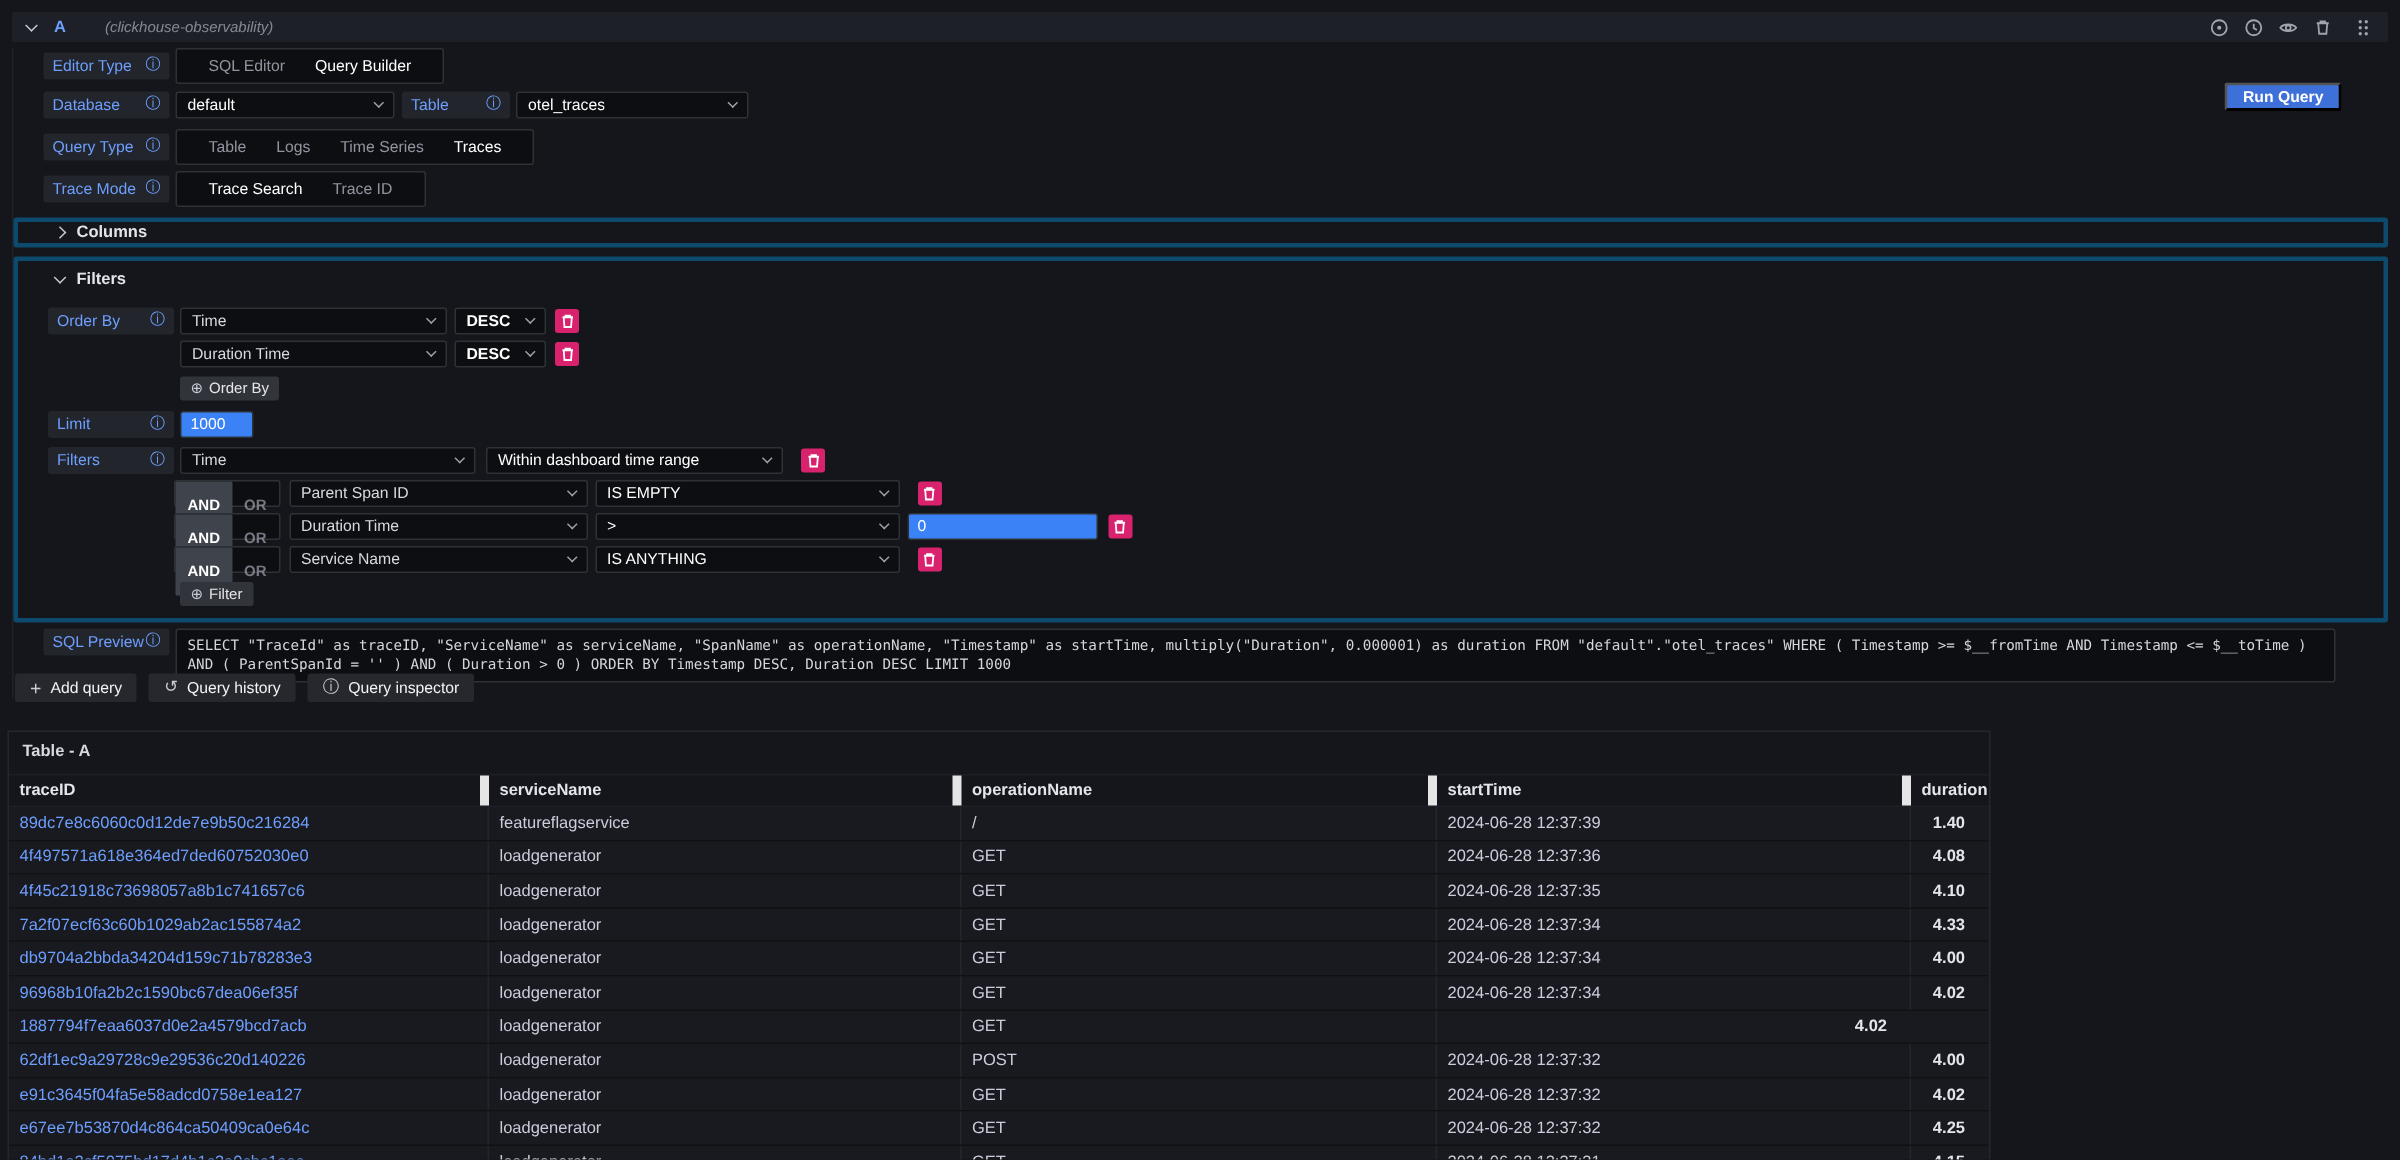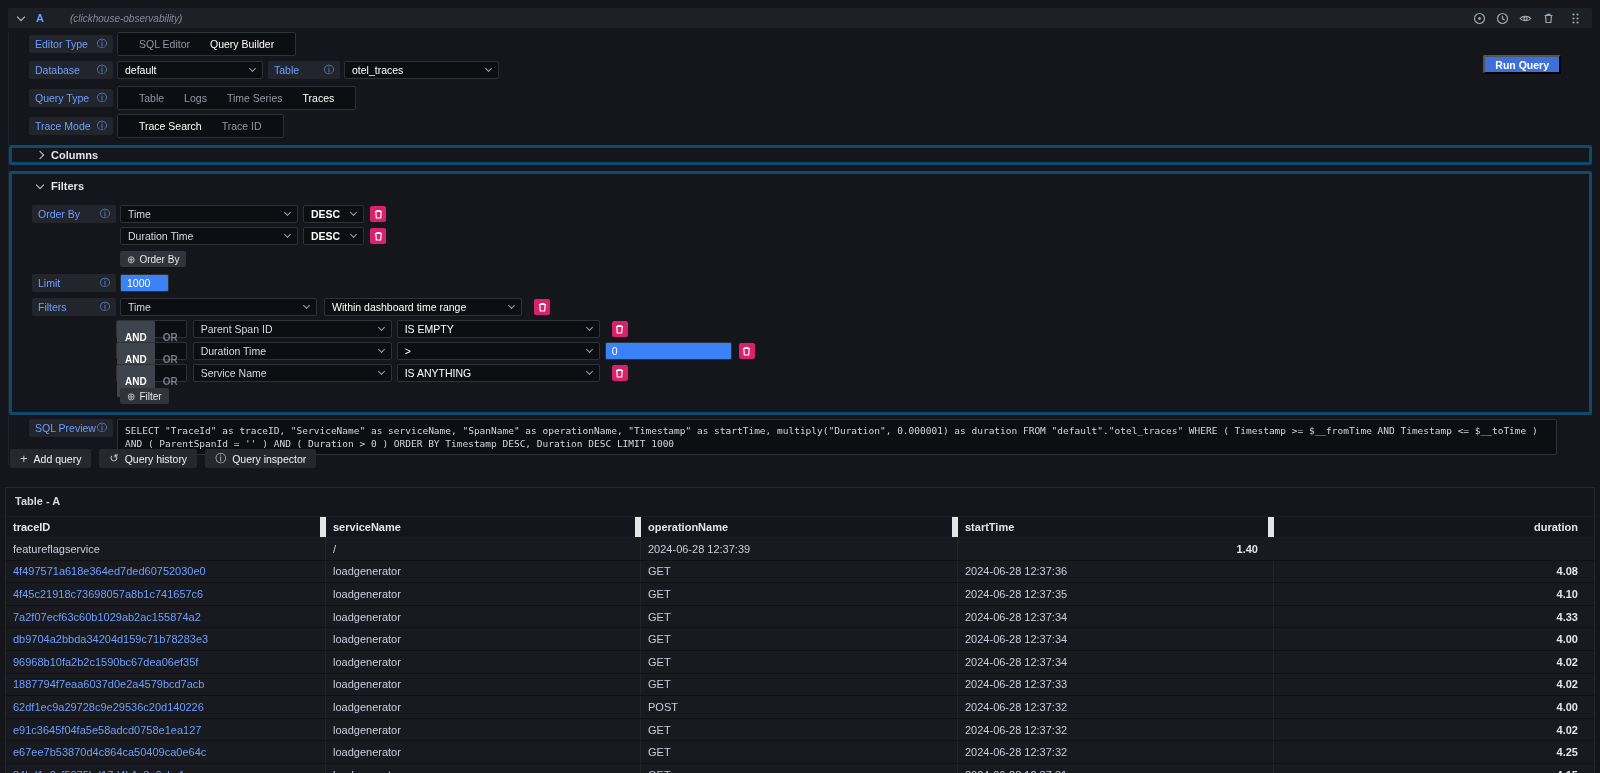--- a/index.html
+++ b/index.html
@@ -71,21 +71,21 @@
     color:#d5d6dc; word-break:break-all; white-space:pre-wrap; }
 
   
   #footer-btns { position:absolute; left:10px; top:449px; display:flex; gap:8px; }
   .btn-sec { height:19px; background:#26282e; border-radius:2px; color:#f2f3f5;
     font-size:10.5px; font-weight:500; display:inline-flex; align-items:center; gap:6px;
     padding:0 10px; cursor:pointer; }
   .btn-sec .ic { color:#c9cbd2; font-size:11px; line-height:1; }
 
   
-  #table-panel { position:absolute; left:5px; top:487px; width:1590px; height:286px;
+  #table-panel { position:absolute; left:5px; top:487px; width:1322px; height:286px;
     border:1px solid #25272d; border-bottom:none; overflow:hidden; background:#14161b; }
   #table-title { height:28px; padding:7px 0 0 9px; font-size:11px; font-weight:600; color:#d8d9df; }
   .tbl-grid { display:grid; grid-template-columns:320px 315px 317px 316px auto; }
   .tbl-header { height:22px; border-top:1px solid #1d1f25; border-bottom:1px solid #1d1f25; }
   .tbl-header > div { display:flex; align-items:center; padding:0 7px; font-size:11px;
     font-weight:700; color:#e4e5ea; border-right:6px solid #e5e5e5; }
   .tbl-header > div:last-child { justify-content:flex-end; padding-right:16px; border-right:none; }
   .tbl-row { height:22.6px; background:#181a1f; border-bottom:1px solid #101114; }
   .tbl-row > div { display:flex; align-items:center; padding:0 7px; font-size:11px;
     color:#ccccdc; border-right:1px solid #24262c; overflow:hidden; white-space:nowrap; }
@@ -371,20 +371,21 @@
 
   <div class="tbl-grid tbl-header">
     <div>traceID</div>
     <div>serviceName</div>
     <div>operationName</div>
     <div>startTime</div>
     <div>duration</div>
   </div>
 
   <div class="tbl-grid tbl-row">
+    <div class="link">89dc7e8c6060c0d12de7e9b50c216284</div>
     <div>featureflagservice</div>
     <div>/</div>
     <div>2024-06-28 12:37:39</div>
     <div>1.40</div>
   </div>
   <div class="tbl-grid tbl-row">
     <div class="link">4f497571a618e364ed7ded60752030e0</div>
     <div>loadgenerator</div>
     <div>GET</div>
     <div>2024-06-28 12:37:36</div>
@@ -415,21 +416,20 @@
     <div class="link">96968b10fa2b2c1590bc67dea06ef35f</div>
     <div>loadgenerator</div>
     <div>GET</div>
     <div>2024-06-28 12:37:34</div>
     <div>4.02</div>
   </div>
   <div class="tbl-grid tbl-row">
     <div class="link">1887794f7eaa6037d0e2a4579bcd7acb</div>
     <div>loadgenerator</div>
     <div>GET</div>
-    <div>2024-06-28 12:37:33</div>
     <div>4.02</div>
   </div>
   <div class="tbl-grid tbl-row">
     <div class="link">62df1ec9a29728c9e29536c20d140226</div>
     <div>loadgenerator</div>
     <div>POST</div>
     <div>2024-06-28 12:37:32</div>
     <div>4.00</div>
   </div>
   <div class="tbl-grid tbl-row">

